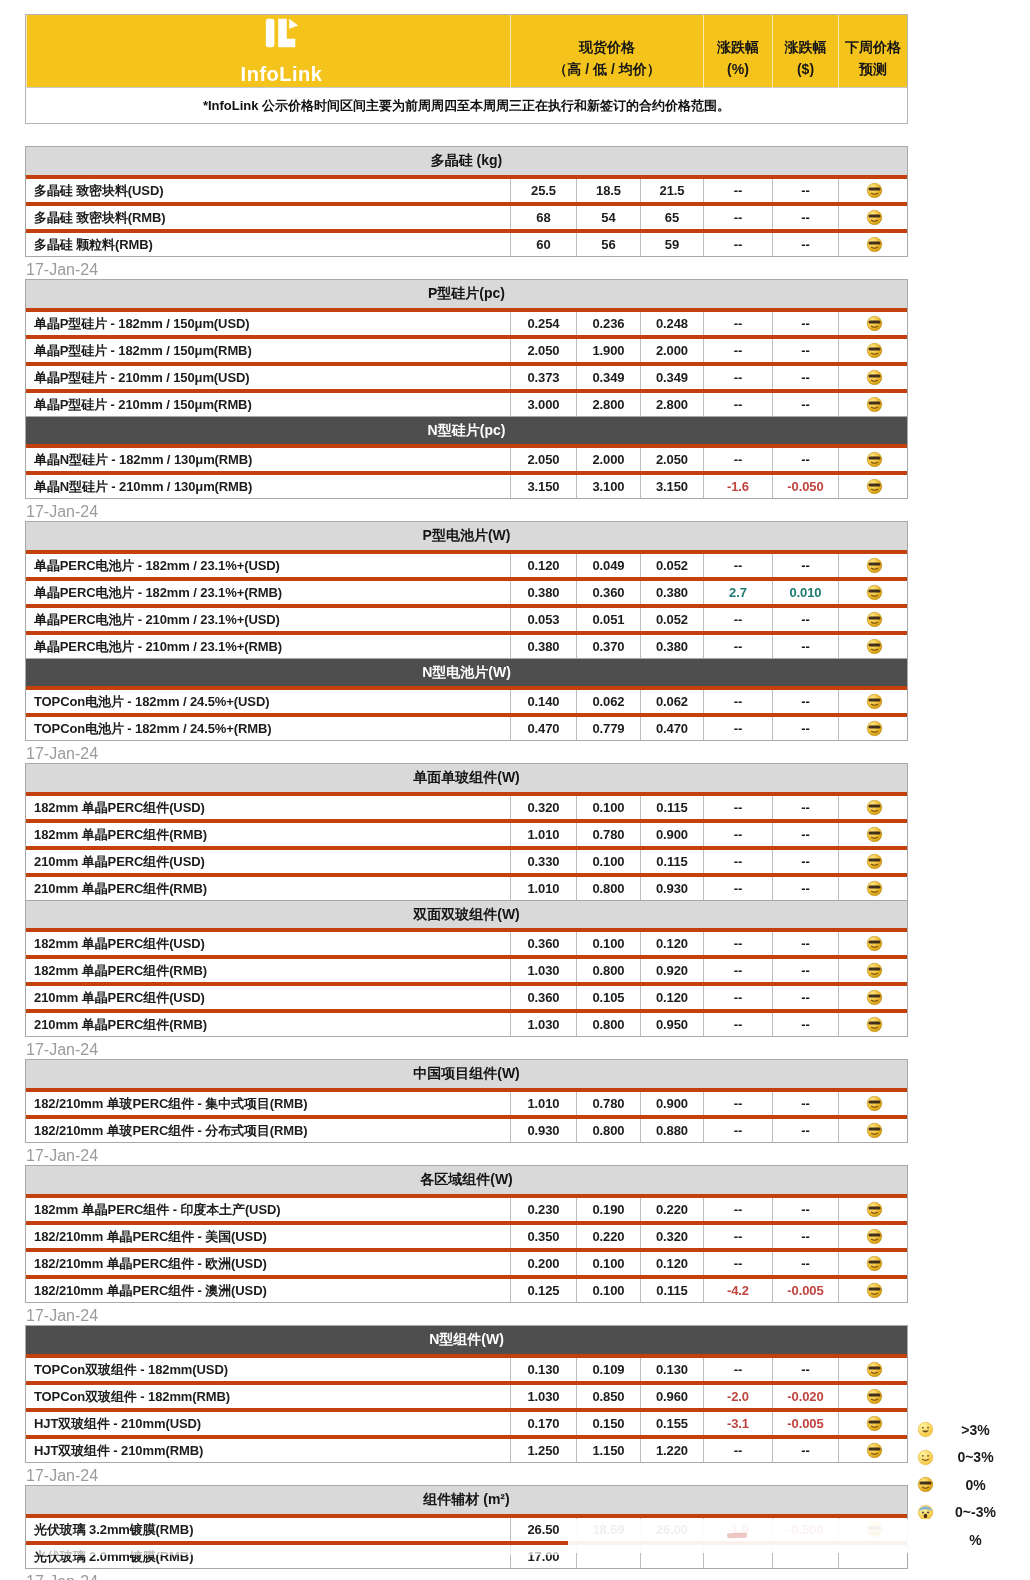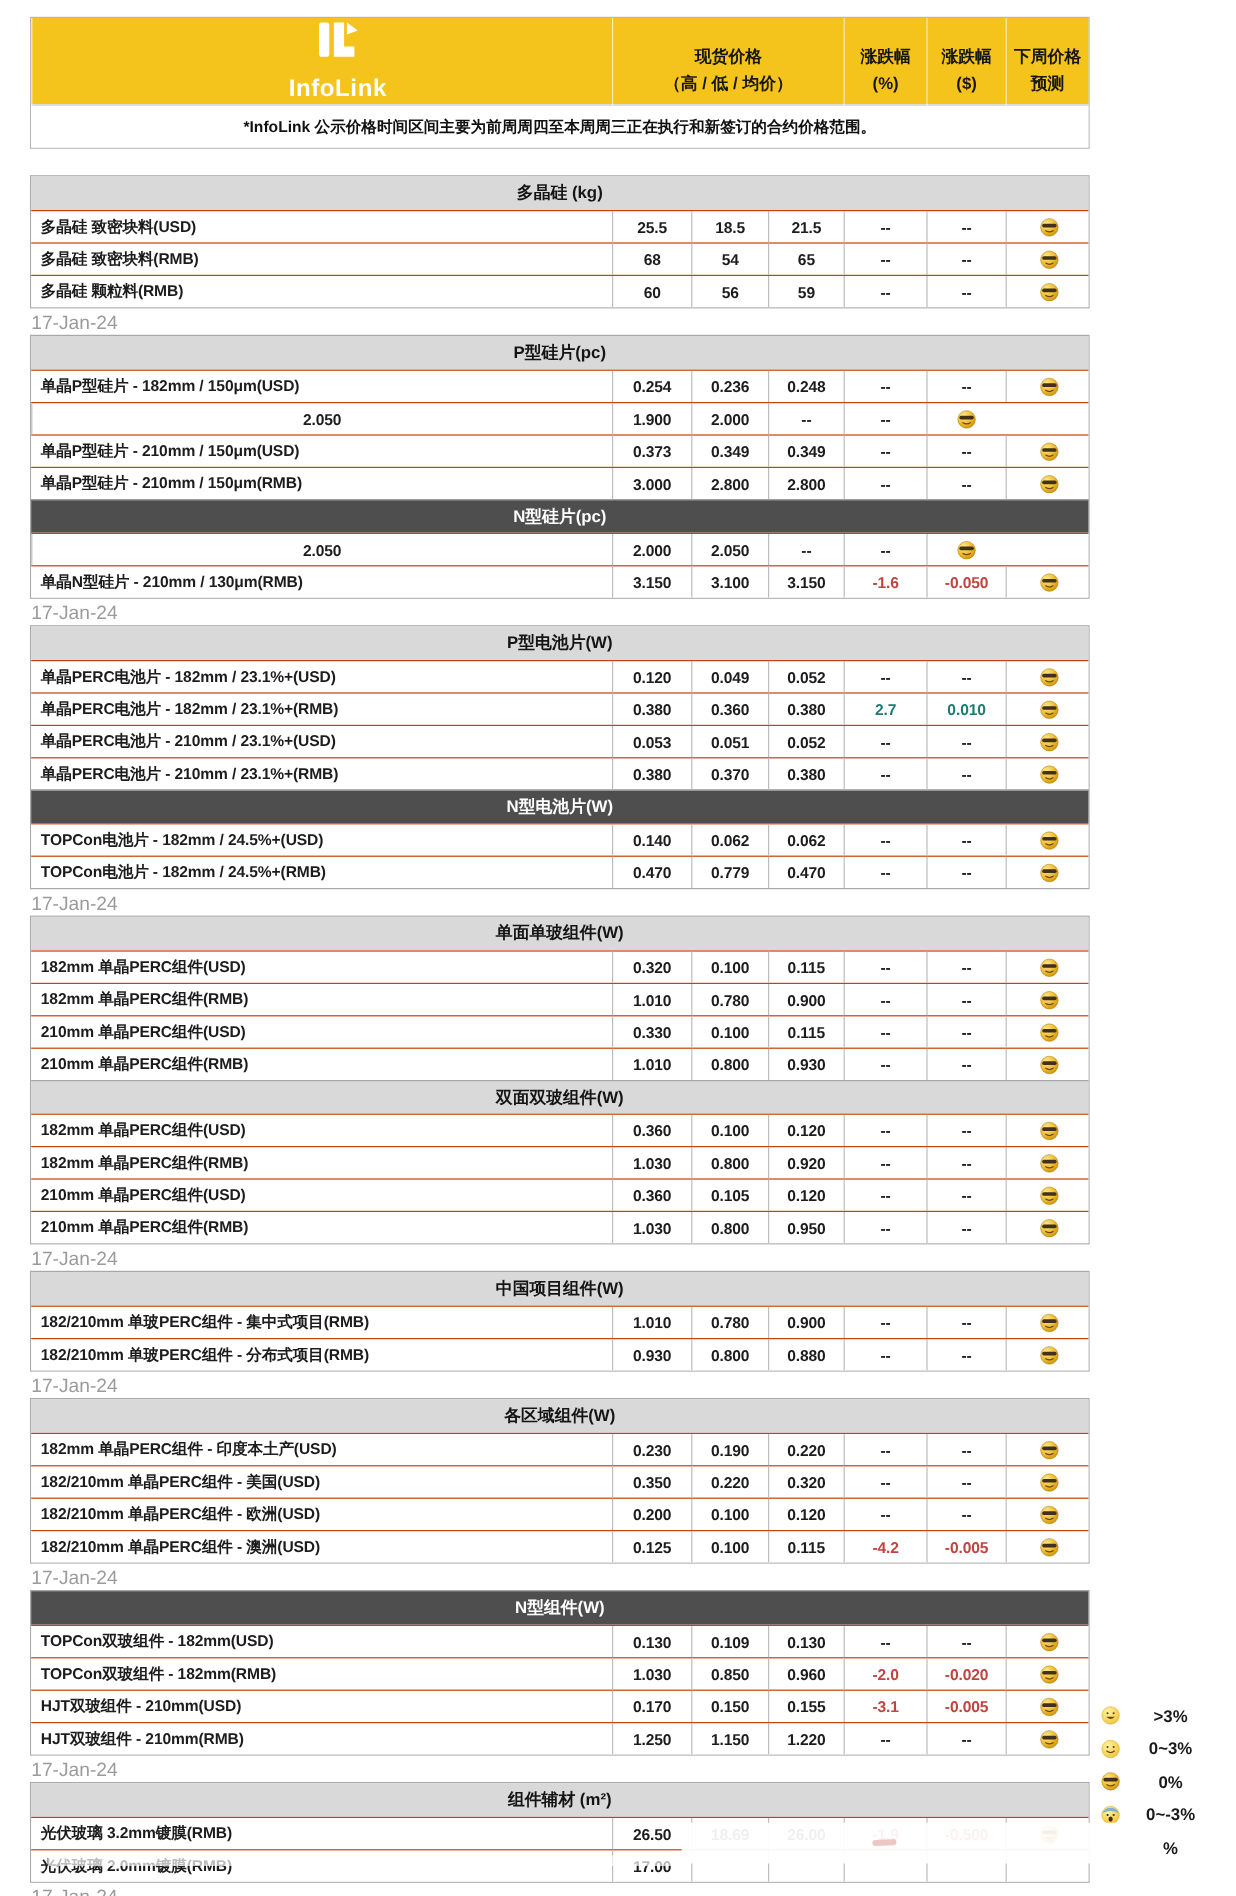--- a/index.html
+++ b/index.html
@@ -41,21 +41,21 @@
   .section-header {
     height: 28px; display: flex; align-items: center; justify-content: center;
     font-weight: 700; font-size: 14px; border-top: 1px solid #a8a8a8;
   }
   .block > :first-child { border-top: none; }
   .section-header.light { background: var(--light-header, #D9D9D9); color: #141414; }
   .section-header.dark  { background: var(--dark-header, #4E4E4E); color: #ffffff; }
   .row {
     display: grid;
     grid-template-columns: 484px 66px 64px 63px 69px 66px 71px;
-    height: 27px; background: #fff; border-top: 1px solid #c2410c;
+    height: 27px; background: #fff; border-top: 4px solid #c2410c;
   }
   .cell {
     display: flex; align-items: center; justify-content: center;
     font-size: 13px; font-weight: 600; color: #1c1c1c;
     border-left: 1px solid #bdbdbd; letter-spacing: -0.1px;
     overflow: hidden; white-space: nowrap;
   }
   .cell.name { justify-content: flex-start; padding-left: 8px; border-left: none; }
   .cell.down { color: var(--neg-red, #C0443F); }
   .cell.up   { color: var(--pos-teal, #1E7B70); }
@@ -199,20 +199,21 @@
               <span>
                 <svg class="face" viewBox="0 0 20 20">
                   <circle cx="10" cy="10" r="8.6" fill="url(#goldGrad)" stroke="#A87B00" stroke-width="0.5"></circle>
                   <rect x="2.9" y="6.4" width="14.2" height="3.6" rx="1.8" fill="#42301A"></rect>
                   <path d="M6.4 13.2 Q10 15.7 13.6 13.2" stroke="#6b4a12" stroke-width="1.2" fill="none" stroke-linecap="round"></path>
                 </svg>
               </span>
             </div>
           </div>
           <div class="row">
+            <div class="cell name">单晶P型硅片 - 182mm / 150μm(RMB)</div>
             <div class="cell ">2.050</div>
             <div class="cell ">1.900</div>
             <div class="cell ">2.000</div>
             <div class="cell ">--</div>
             <div class="cell ">--</div>
             <div class="cell">
               <span>
                 <svg class="face" viewBox="0 0 20 20">
                   <circle cx="10" cy="10" r="8.6" fill="url(#goldGrad)" stroke="#A87B00" stroke-width="0.5"></circle>
                   <rect x="2.9" y="6.4" width="14.2" height="3.6" rx="1.8" fill="#42301A"></rect>
@@ -250,20 +251,21 @@
                 <svg class="face" viewBox="0 0 20 20">
                   <circle cx="10" cy="10" r="8.6" fill="url(#goldGrad)" stroke="#A87B00" stroke-width="0.5"></circle>
                   <rect x="2.9" y="6.4" width="14.2" height="3.6" rx="1.8" fill="#42301A"></rect>
                   <path d="M6.4 13.2 Q10 15.7 13.6 13.2" stroke="#6b4a12" stroke-width="1.2" fill="none" stroke-linecap="round"></path>
                 </svg>
               </span>
             </div>
           </div>
           <div class="section-header dark">N型硅片(pc)</div>
           <div class="row">
+            <div class="cell name">单晶N型硅片 - 182mm / 130μm(RMB)</div>
             <div class="cell ">2.050</div>
             <div class="cell ">2.000</div>
             <div class="cell ">2.050</div>
             <div class="cell ">--</div>
             <div class="cell ">--</div>
             <div class="cell">
               <span>
                 <svg class="face" viewBox="0 0 20 20">
                   <circle cx="10" cy="10" r="8.6" fill="url(#goldGrad)" stroke="#A87B00" stroke-width="0.5"></circle>
                   <rect x="2.9" y="6.4" width="14.2" height="3.6" rx="1.8" fill="#42301A"></rect>

